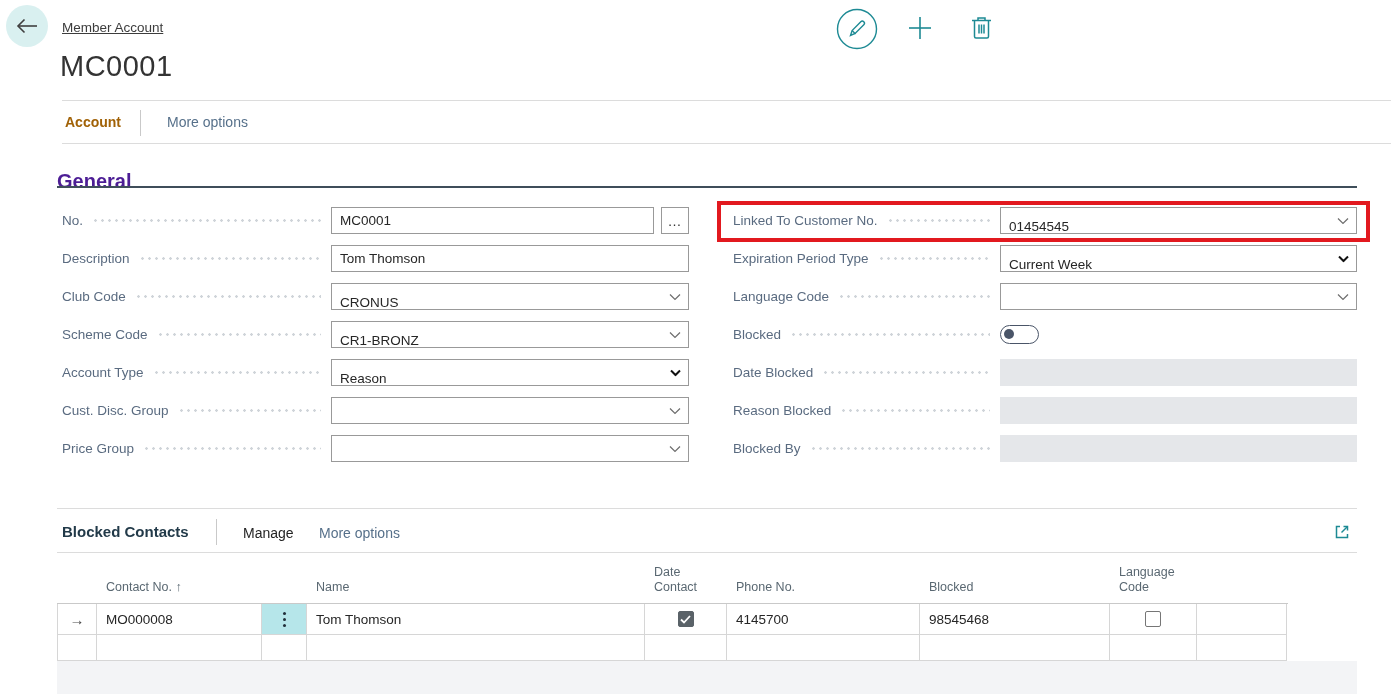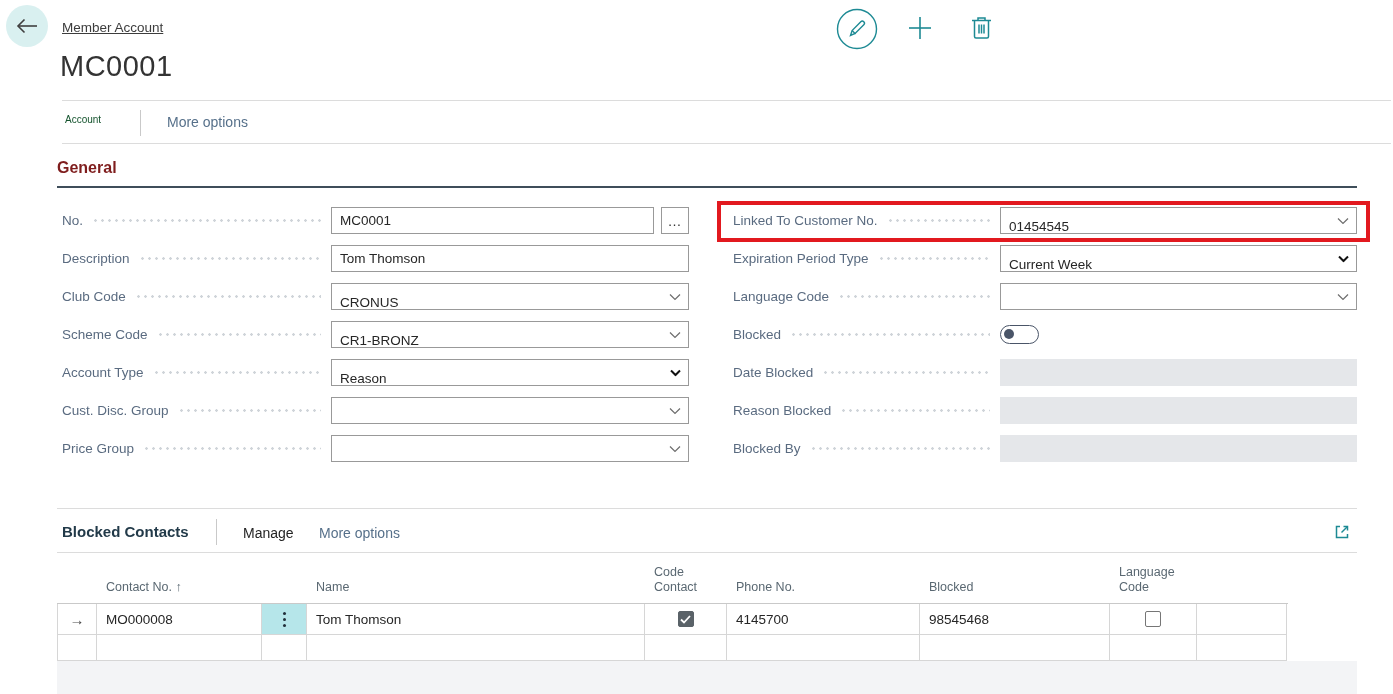--- a/index.html
+++ b/index.html
@@ -13,25 +13,25 @@
     border-radius:50%; background:#d9f0f0; display:flex; align-items:center; justify-content:center; cursor:pointer; }
   .page-caption { position:absolute; left:62px; top:20px; font-size:13.5px; color:#3d3d3d;text-decoration:underline; }
   .action-edit { position:absolute; left:836px; top:8px; width:42px; height:42px; color:#1d8a94; cursor:pointer; }
   .action-new  { position:absolute; left:908px; top:16px; width:24px; height:24px; color:#1d8a94; cursor:pointer; }
   .action-del  { position:absolute; left:970px; top:15px; width:23px; height:25px; color:#1d8a94; cursor:pointer; }
   .record-title { position:absolute; left:60px; top:50px; font-size:29px; font-weight:400; color:#333; letter-spacing:.5px; }
   .hr { position:absolute; height:1px; background:#dcdcdc; }
   .hr-title { left:62px; top:100px; width:1329px; }
   .hr-tabs  { left:62px; top:143px; width:1329px; }
   
-  .tab-account { position:absolute; left:65px; top:114px; font-size:10px; font-weight:400; color:#14532d; cursor:pointer; }
+  .tab-account { position:absolute; left:65px; top:114px; font-size:14px; font-weight:700; color:#a16207; cursor:pointer; }
   .tab-divider { position:absolute; left:140px; top:110px; width:1px; height:26px; background:#c9c9c9; }
   .tab-more { position:absolute; left:167px; top:114px; font-size:14px; color:#56708a; cursor:pointer; }
   
-  .general-title { position:absolute; left:57px; top:159px; font-size:16px; font-weight:700; color:#7f1d1d; }
+  .general-title { position:absolute; left:57px; top:170px; font-size:20px; font-weight:700; color:#4c1d95; }
   .general-underline { position:absolute; left:57px; top:186px; width:1300px; height:2px; background:#3f4e5a; }
   .col-left  { position:absolute; left:62px;  top:207px; width:627px; }
   .col-right { position:absolute; left:733px; top:207px; width:624px; }
   .frow { display:flex; align-items:center; height:27px; margin-bottom:11px; }
   .flabel { font-size:13.5px; color:#5a6b80; white-space:nowrap; }
   .leader { flex:1; height:27px; margin:0 10px 0 9px;
     background-image:radial-gradient(circle,#cfd4d9 1.1px,transparent 1.5px);
     background-size:7px 27px; background-position:0 50%; background-repeat:repeat-x; }
   .ctrl { flex:none; width:358px; display:flex; align-items:center; }
   .col-right .ctrl { width:357px; }
@@ -314,21 +314,21 @@
 
 <div class="grid">
   <div class="grow ghead">
     <div class="hcell"></div>
     <div class="hcell">
       <span>Contact No.</span>
       <span>↑</span>
     </div>
     <div class="hcell"></div>
     <div class="hcell">Name</div>
-    <div class="hcell">Code Contact</div>
+    <div class="hcell">Date Contact</div>
     <div class="hcell">Phone No.</div>
     <div class="hcell">Blocked</div>
     <div class="hcell">Language Code</div>
   </div>
   <div class="gbody">
     <div class="grow row-data">
       <div class="cell arrow">
           <span>→</span>
         </div>
       <div class="cell">MO000008</div>

